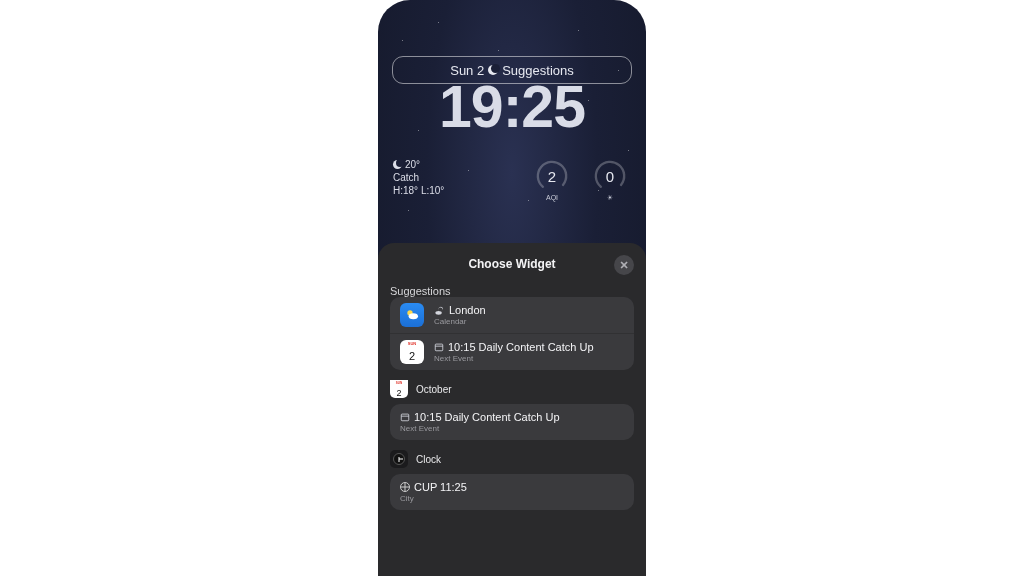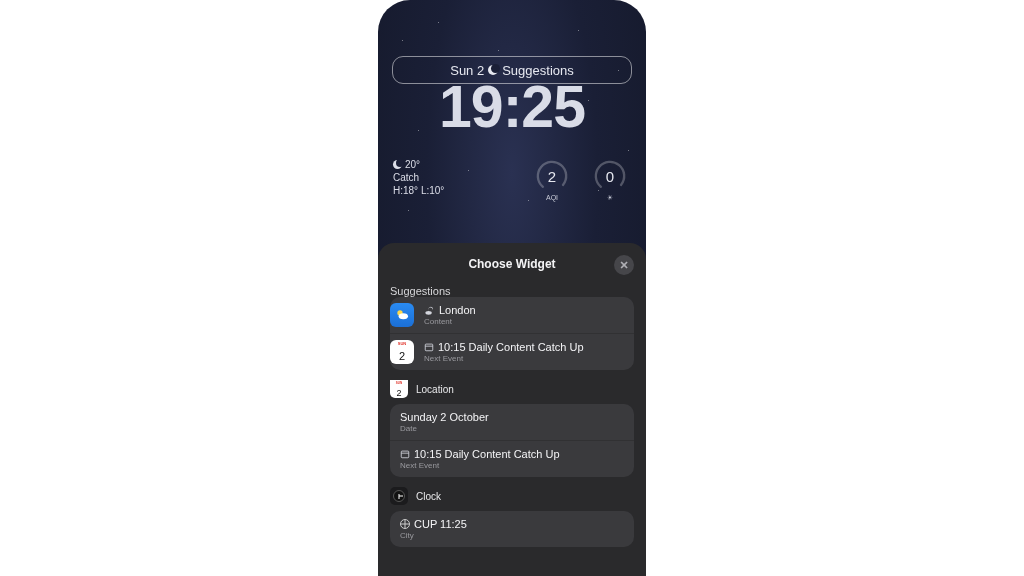--- a/index.html
+++ b/index.html
@@ -142,21 +142,21 @@
 .section-label { font-size:11px; color:#d7d7da; margin-bottom:0; margin-top:2px; }
 
 .card {
   background:#3a3a3d;
   border-radius:10px;
   overflow:hidden;
   margin-bottom:10px;
 }
 .row {
   display:flex; align-items:center;
-  padding:6px 0;
+  padding:6px 10px;
   gap:10px;
   border-bottom:1px solid rgba(0,0,0,0.15);
   cursor:pointer;
 }
 .row:last-child { border-bottom:none; }
 .row-icon {
   width:24px; height:24px; border-radius:6px;
   flex-shrink:0;
   display:flex; align-items:center; justify-content:center;
 }
@@ -265,21 +265,21 @@
             </svg>
         </div>
         <div class="row-text">
           <div class="row-main">
             <svg class="inline-icon cloud-moon" viewBox="0 0 24 24">
                 <path fill="#e6e8f0" d="M15 4a6 6 0 0 0-4.5 9.9A5 5 0 1 1 19 12a6 6 0 0 0-4-8z"></path>
                 <ellipse cx="10" cy="17" rx="7" ry="4" fill="#e6e8f0"></ellipse>
               </svg>
             <span>London</span>
           </div>
-          <div class="row-sub">Content</div>
+          <div class="row-sub">Calendar</div>
         </div>
       </div>
 
 
       <div class="row">
         <div class="row-icon cal-app-icon">
           <div class="cal-top">SUN</div>
           <div class="cal-num">2</div>
         </div>
         <div class="row-text">
@@ -293,32 +293,24 @@
           <div class="row-sub">Next Event</div>
         </div>
       </div>
     </div>
 
     <div class="app-header">
       <div class="app-mini cal-app-icon">
         <div class="cal-top" style="font-size:3px">SUN</div>
         <div class="cal-num" style="font-size:9px">2</div>
       </div>
-      <div class="app-name">Location</div>
+      <div class="app-name">October</div>
     </div>
 
     <div class="card">
-      <div class="row compact">
-        <div class="row-text">
-          <div class="row-main">
-              <span>Sunday 2 October</span>
-            </div>
-          <div class="row-sub">Date</div>
-        </div>
-      </div>
       <div class="row compact">
         <div class="row-text">
           <div class="row-main">
             <svg class="inline-icon" width="10" height="10" viewBox="0 0 24 24">
                 <rect x="3" y="5" width="18" height="16" rx="2" fill="none" stroke="#e6e8f0" stroke-width="2"></rect>
                 <line x1="3" y1="10" x2="21" y2="10" stroke="#e6e8f0" stroke-width="2"></line>
               </svg>
             <span>10:15 Daily Content Catch Up</span>
           </div>
           <div class="row-sub">Next Event</div>

